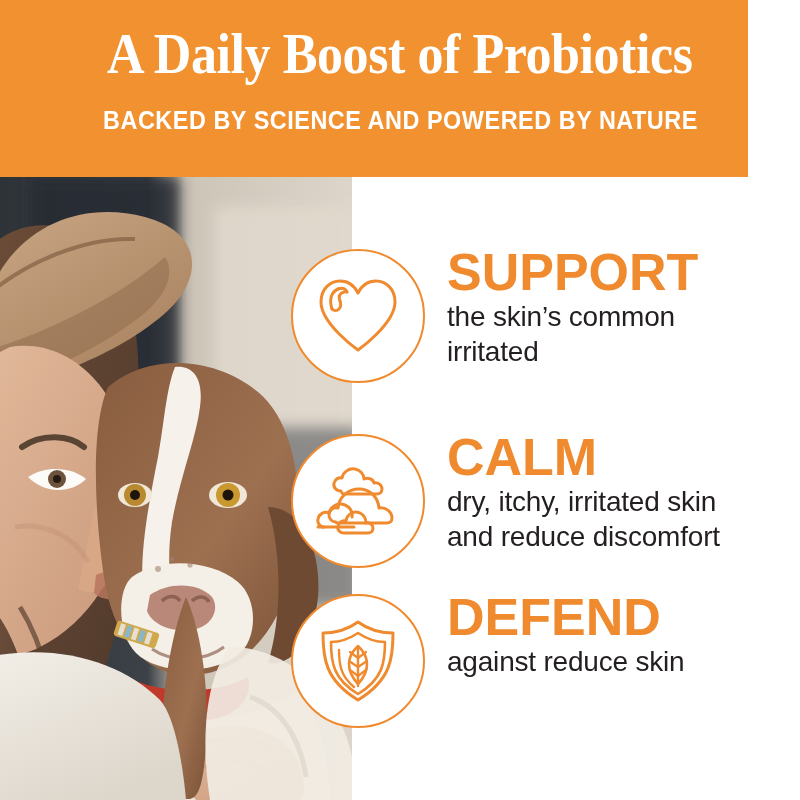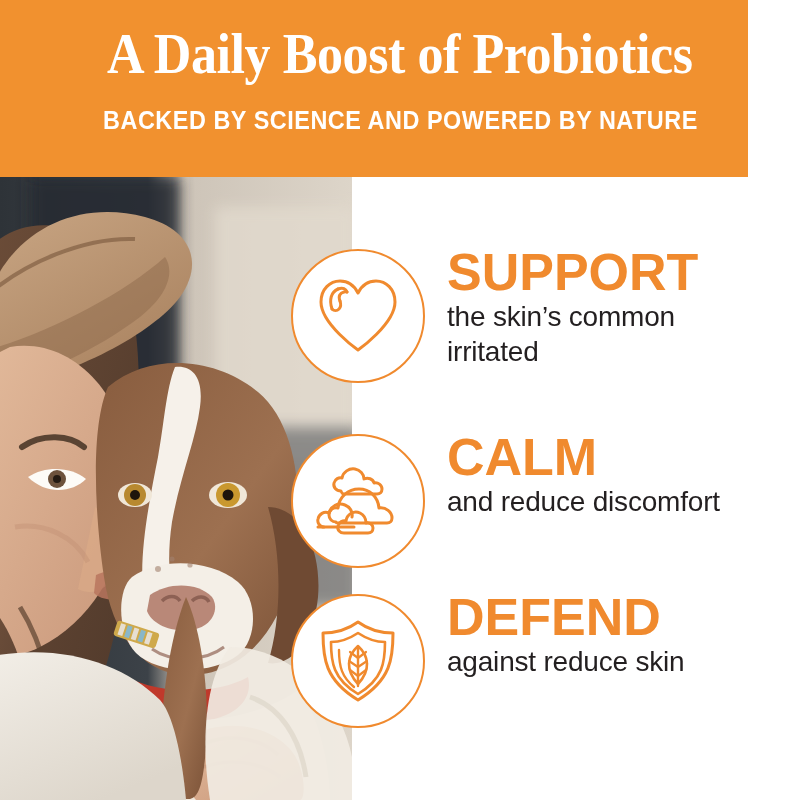--- a/index.html
+++ b/index.html
@@ -295,20 +295,21 @@
           <path d="M4,62 L40,62" fill="none" stroke="#F08A2E" stroke-width="3" stroke-linecap="round"></path>
 
           <path d="M30,68 C26,68 23,65 24,61 C25,57 29,55 32,56 C33,49 40,45 46,48 C50,50 52,54 52,58
                    C56,57 59,60 59,63 C59,66 57,68 54,68 Z" fill="none" stroke="#F08A2E" stroke-width="3" stroke-linejoin="round" stroke-linecap="round"></path>
         </svg>
       </span>
     </div>
     <div class="benefit-text">
       <div class="benefit-heading">CALM</div>
       <div class="benefit-body">
+        <span class="line">dry, itchy, irritated skin</span>
         <span class="line">and reduce discomfort</span>
       </div>
     </div>
   </div>
 
   <div class="benefit b3">
     <div class="badge">
       <span>
         <svg width="82" height="86" viewBox="0 0 82 86" xmlns="http://www.w3.org/2000/svg">
 

